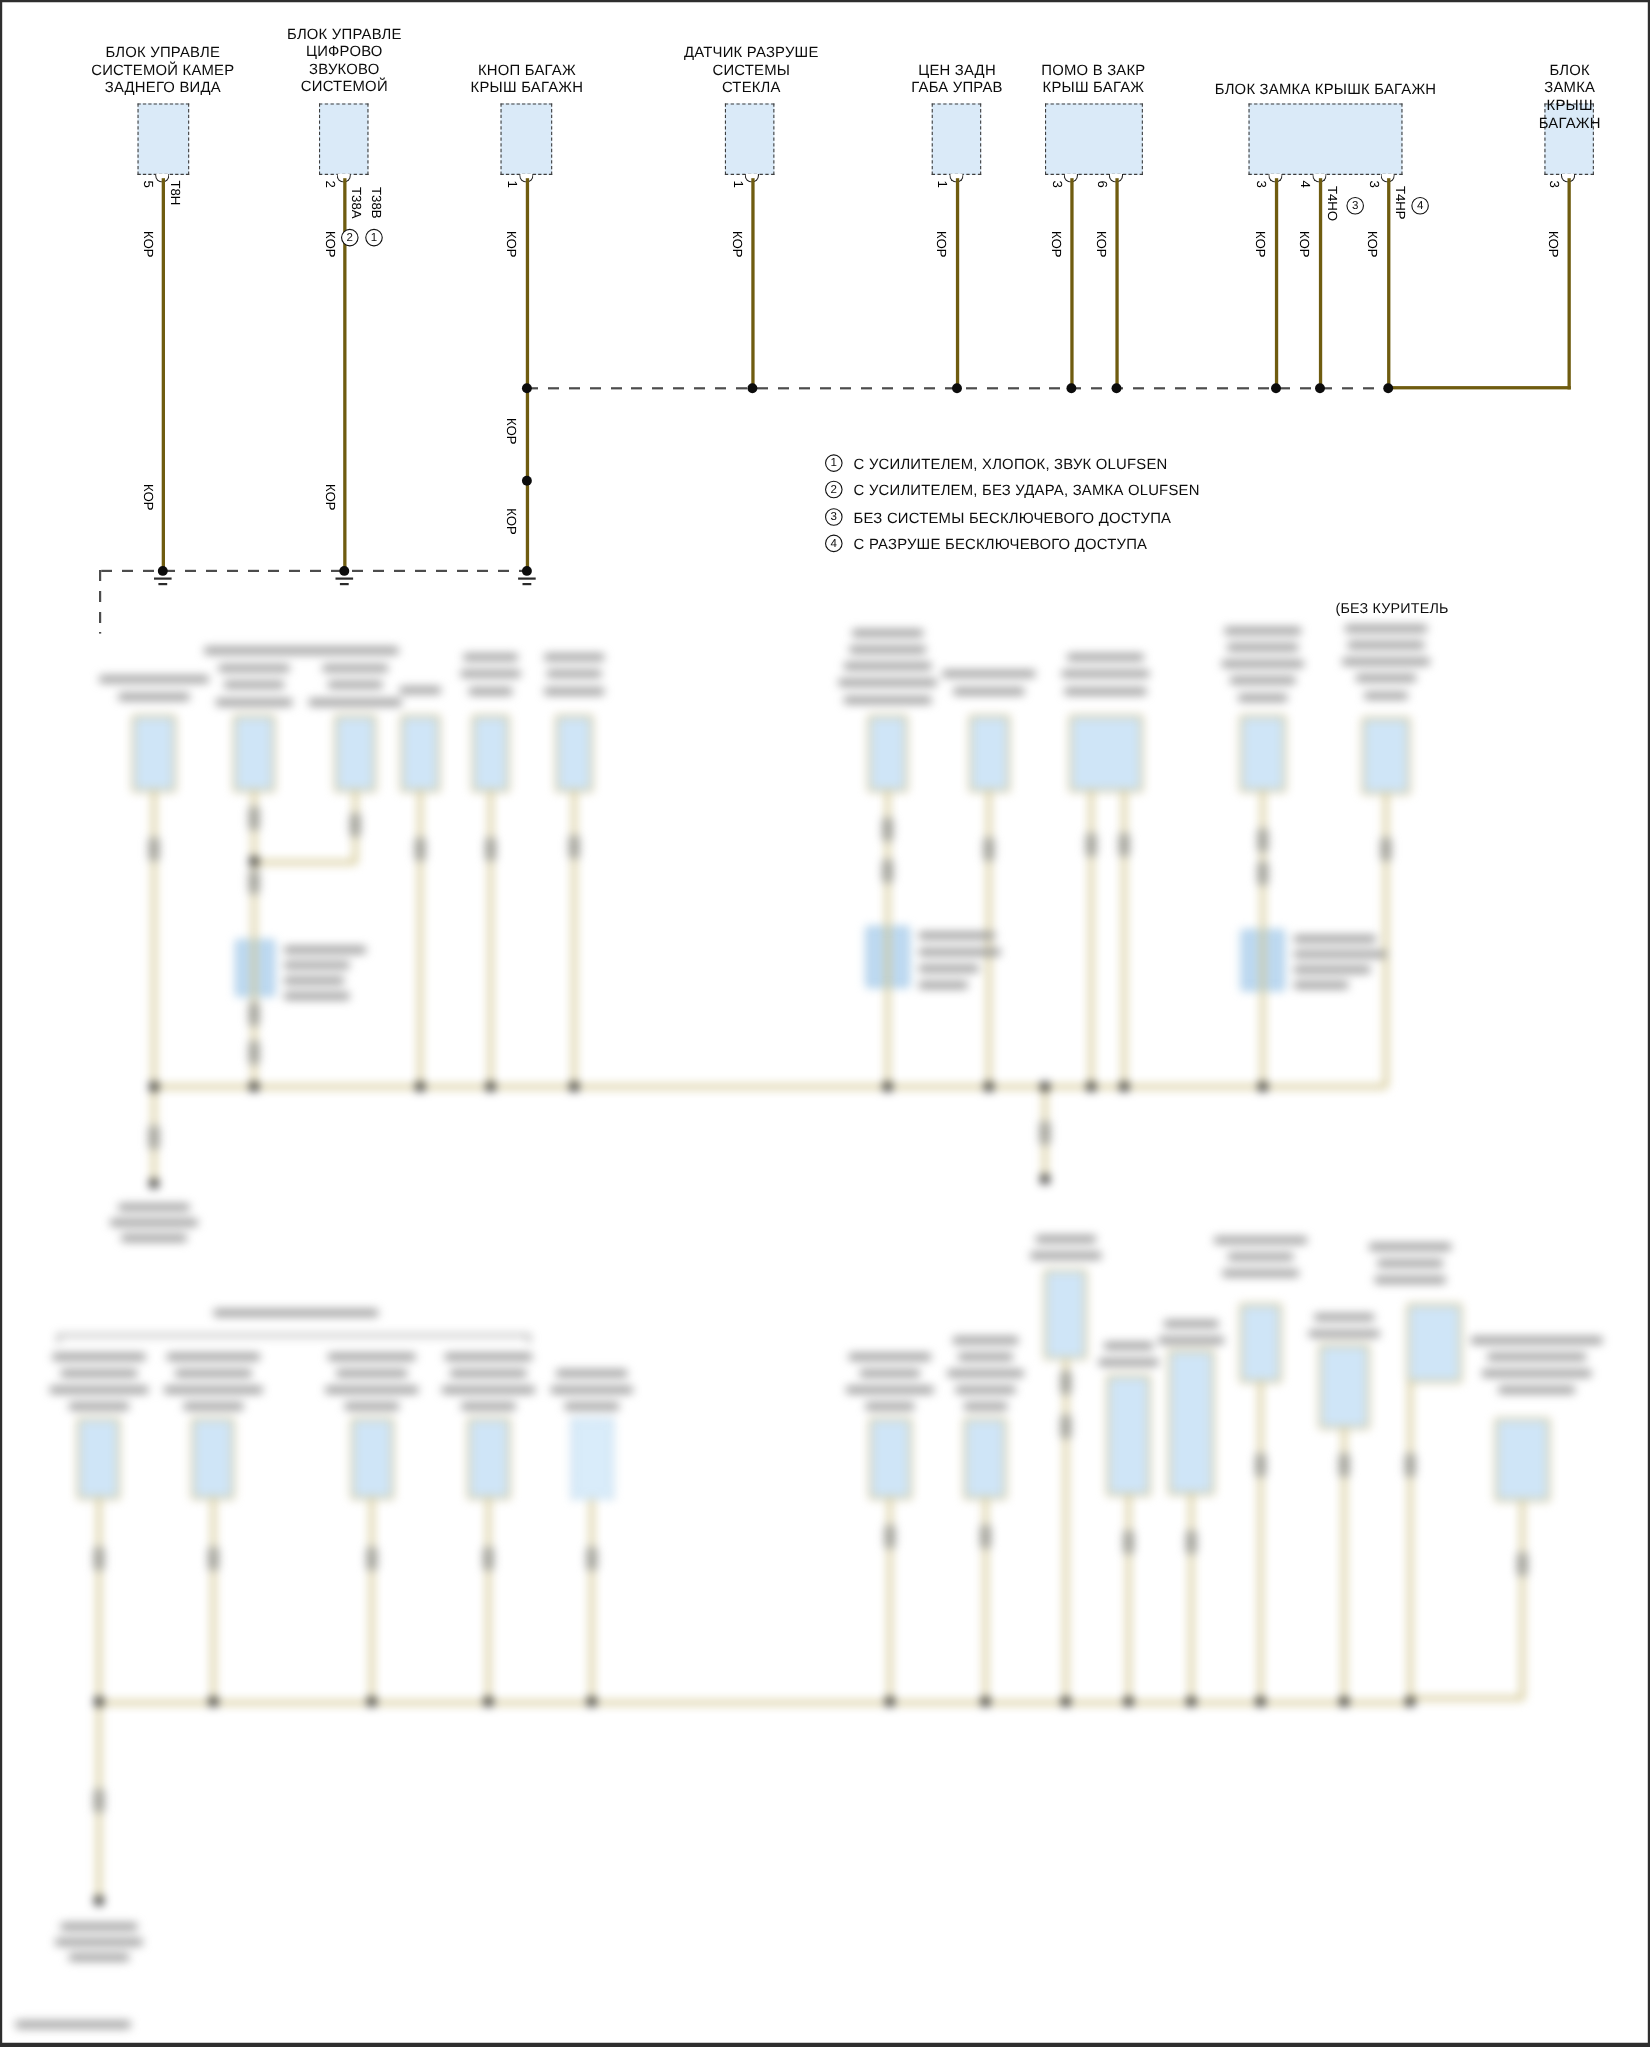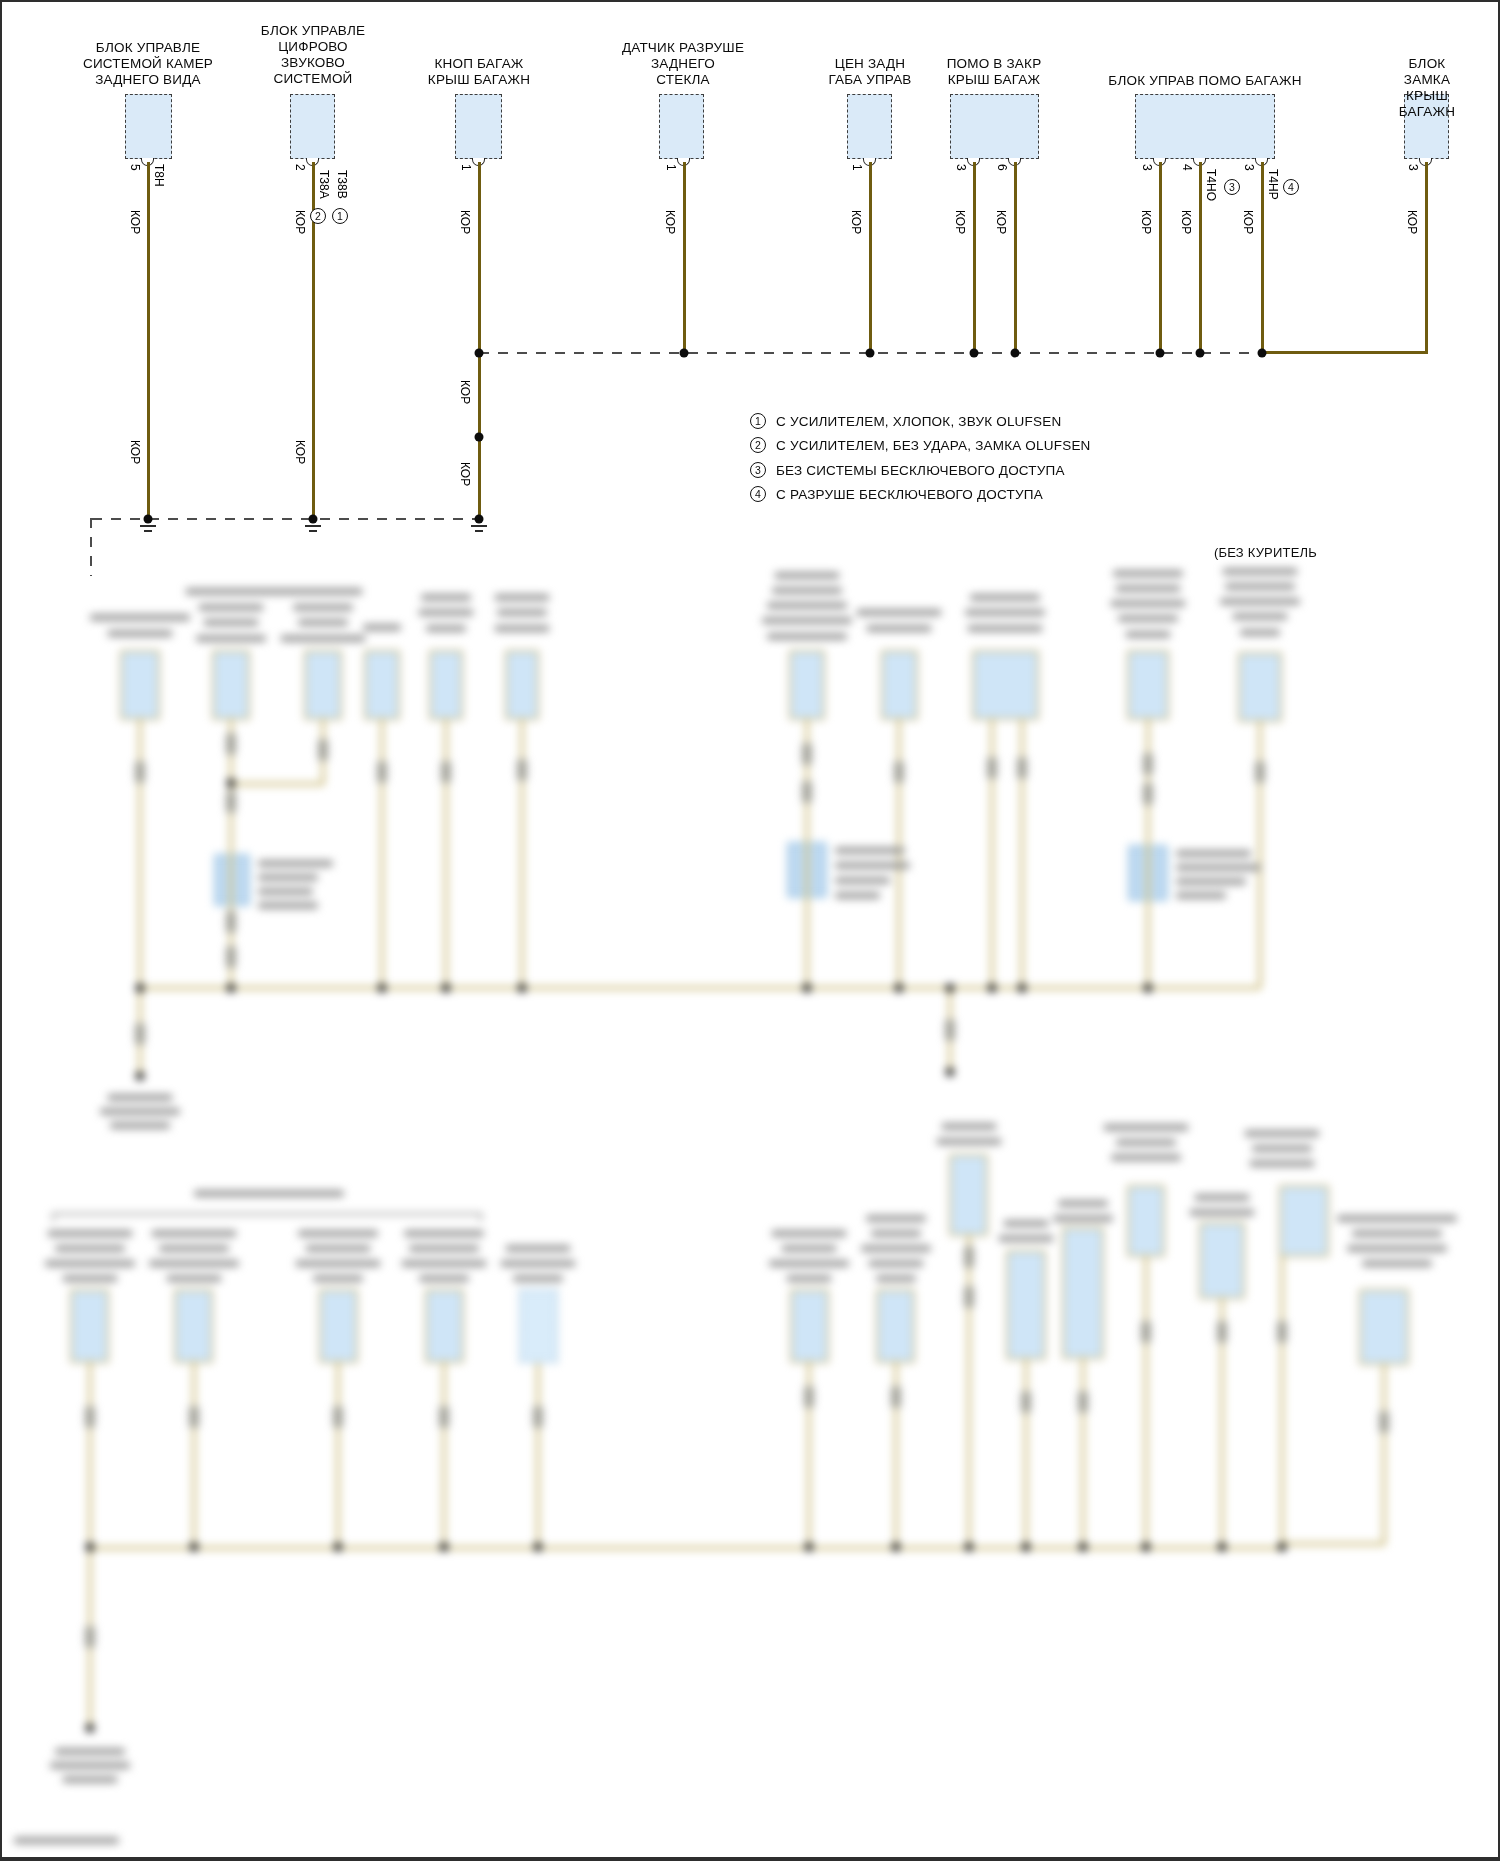--- a/index.html
+++ b/index.html
@@ -290,27 +290,27 @@
   <div class="clabel" style="left:146px;top:38px">БЛОК УПРАВЛЕ
 СИСТЕМОЙ КАМЕР
 ЗАДНЕГО ВИДА</div>
   <div class="clabel" style="left:311px;top:21px">БЛОК УПРАВЛЕ
 ЦИФРОВО
 ЗВУКОВО
 СИСТЕМОЙ</div>
   <div class="clabel" style="left:477px;top:54px">КНОП БАГАЖ
 КРЫШ БАГАЖН</div>
   <div class="clabel" style="left:681px;top:38px">ДАТЧИК РАЗРУШЕ
-ЗАДНЕГО
+СИСТЕМЫ
 СТЕКЛА</div>
   <div class="clabel" style="left:868px;top:54px">ЦЕН ЗАДН
 ГАБА УПРАВ</div>
   <div class="clabel" style="left:992px;top:54px">ПОМО В ЗАКР
 КРЫШ БАГАЖ</div>
-  <div class="clabel" style="left:1203px;top:71px">БЛОК УПРАВ ПОМО БАГАЖН</div>
+  <div class="clabel" style="left:1203px;top:71px">БЛОК ЗАМКА КРЫШК БАГАЖН</div>
   <div class="clabel" style="left:1425px;top:54px">БЛОК ЗАМКА
 КРЫШ БАГАЖН</div>
 
   <div class="cup" style="left:139px;top:156px"></div>
   <div class="cup" style="left:304px;top:156px"></div>
   <div class="cup" style="left:470px;top:156px"></div>
   <div class="cup" style="left:675px;top:156px"></div>
   <div class="cup" style="left:861px;top:156px"></div>
   <div class="cup" style="left:965px;top:156px"></div>
   <div class="cup" style="left:1006px;top:156px"></div>

